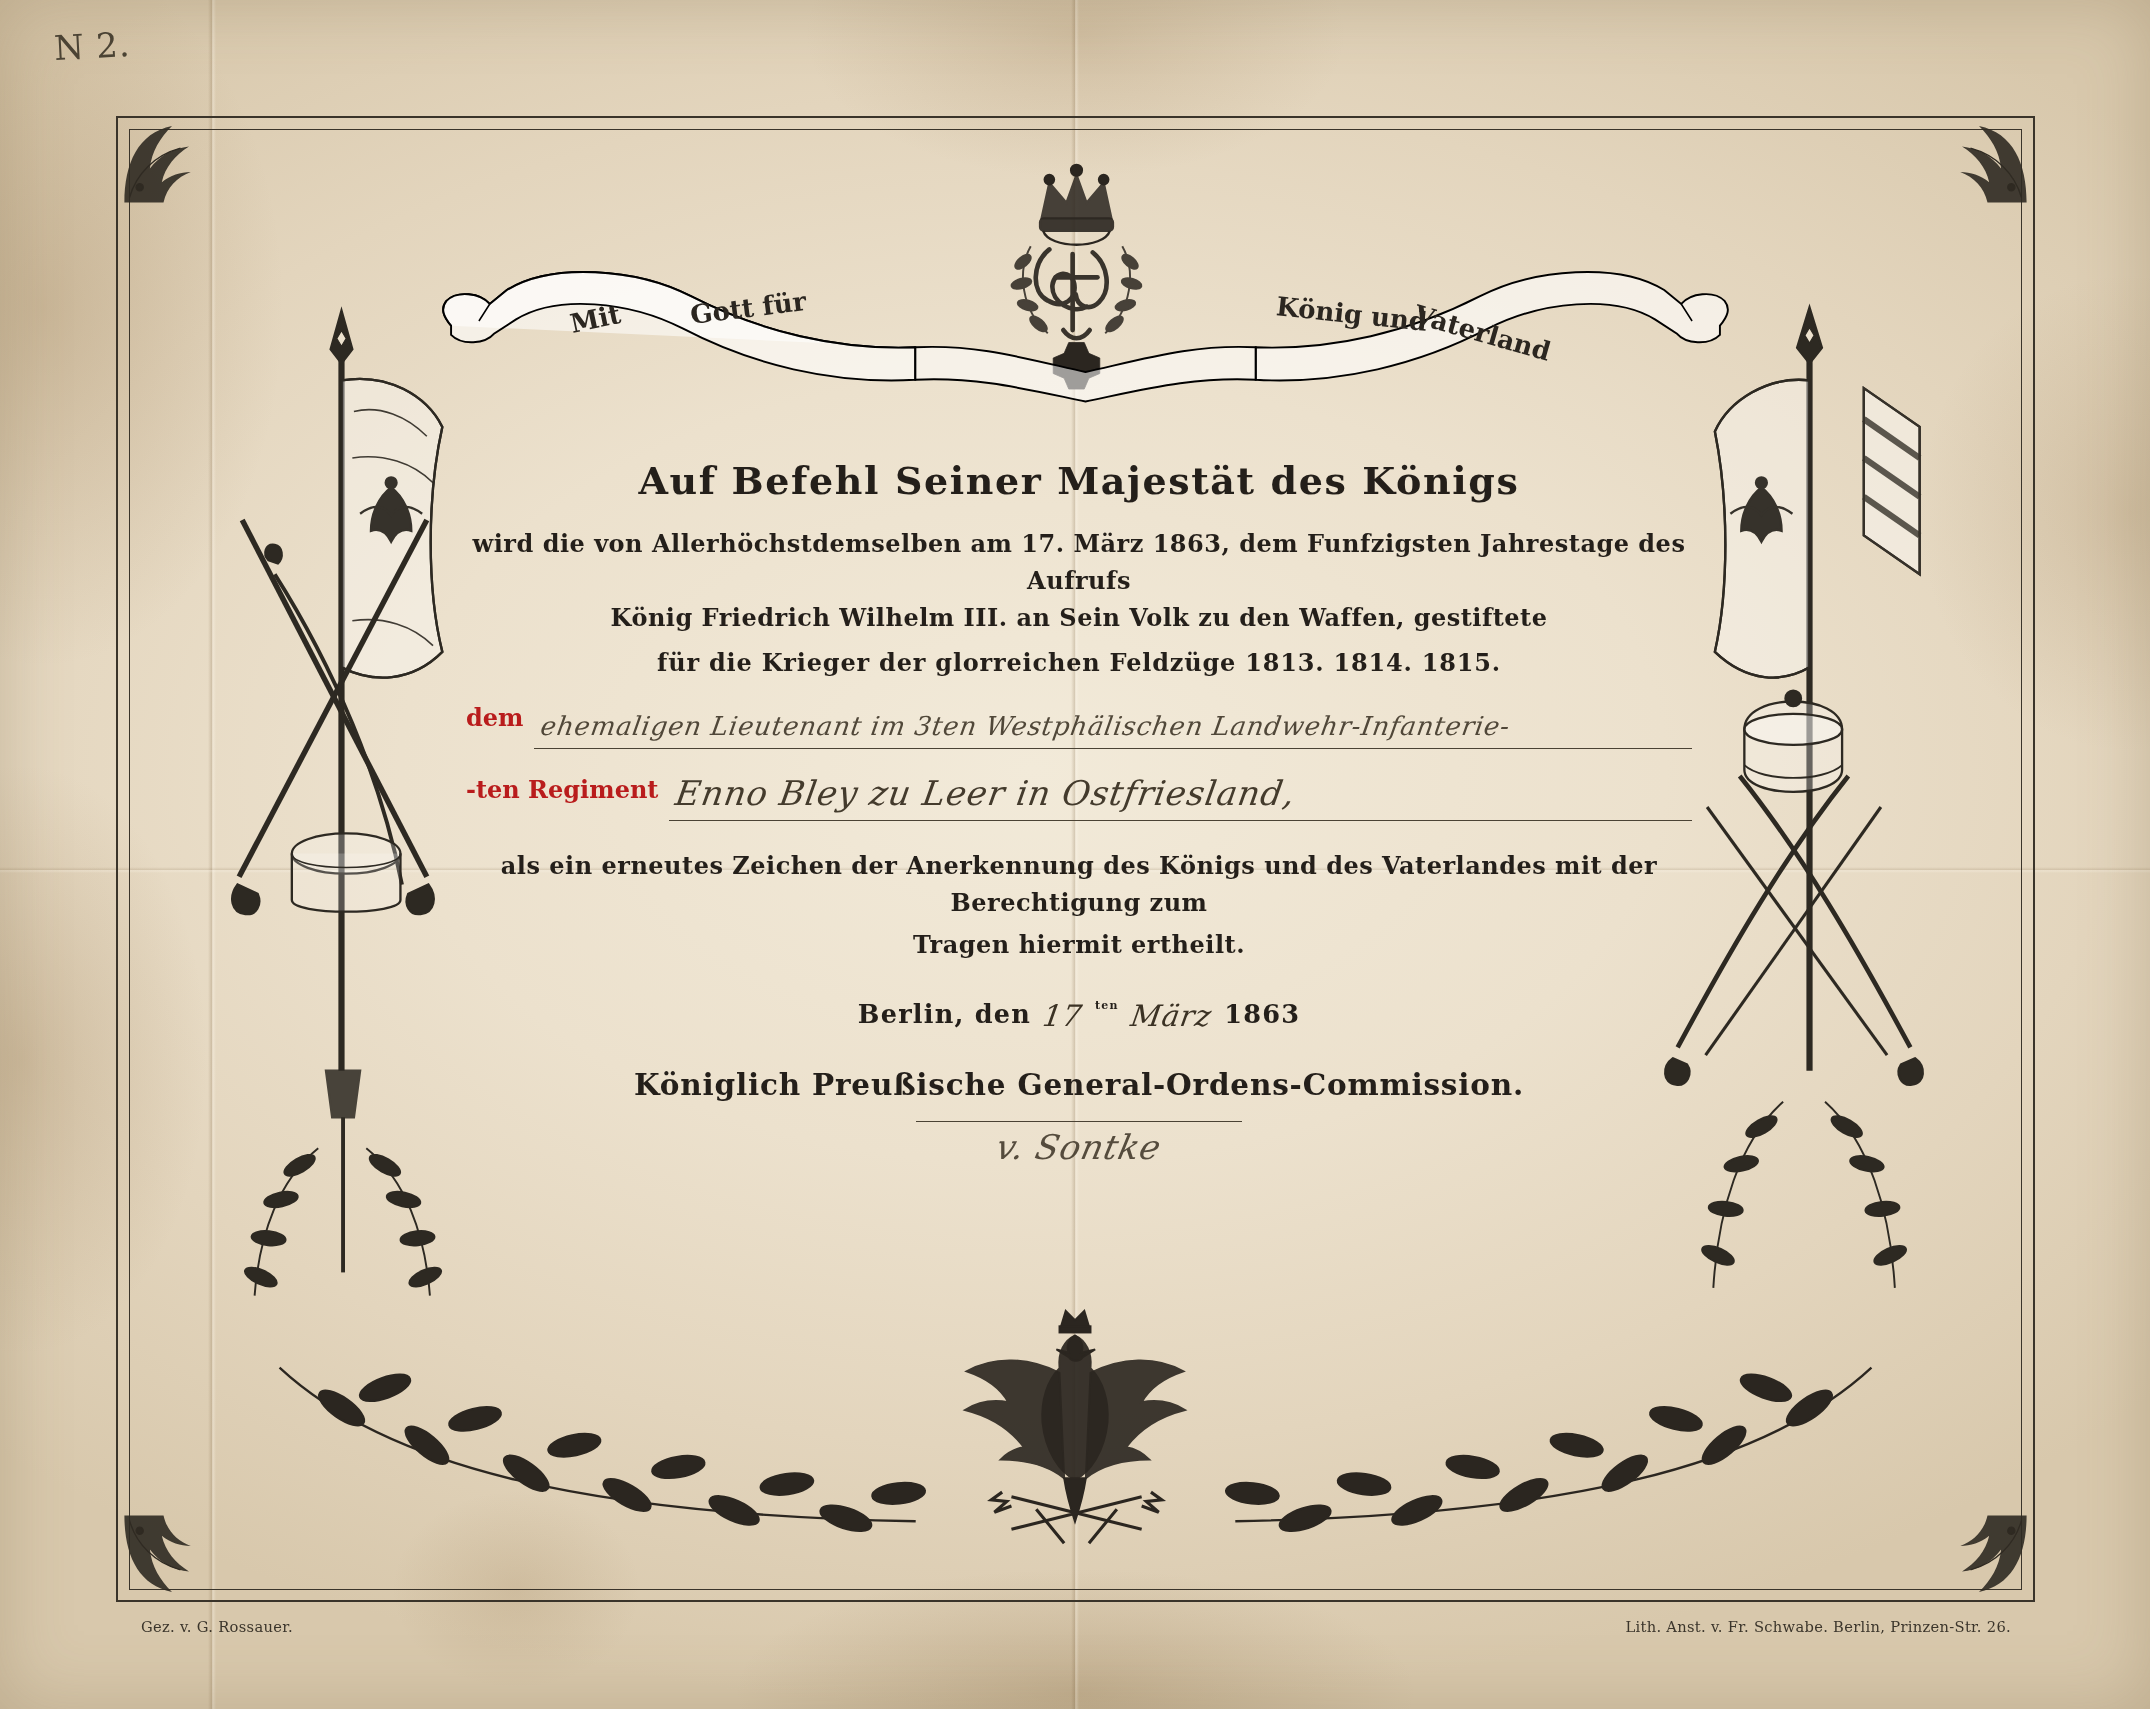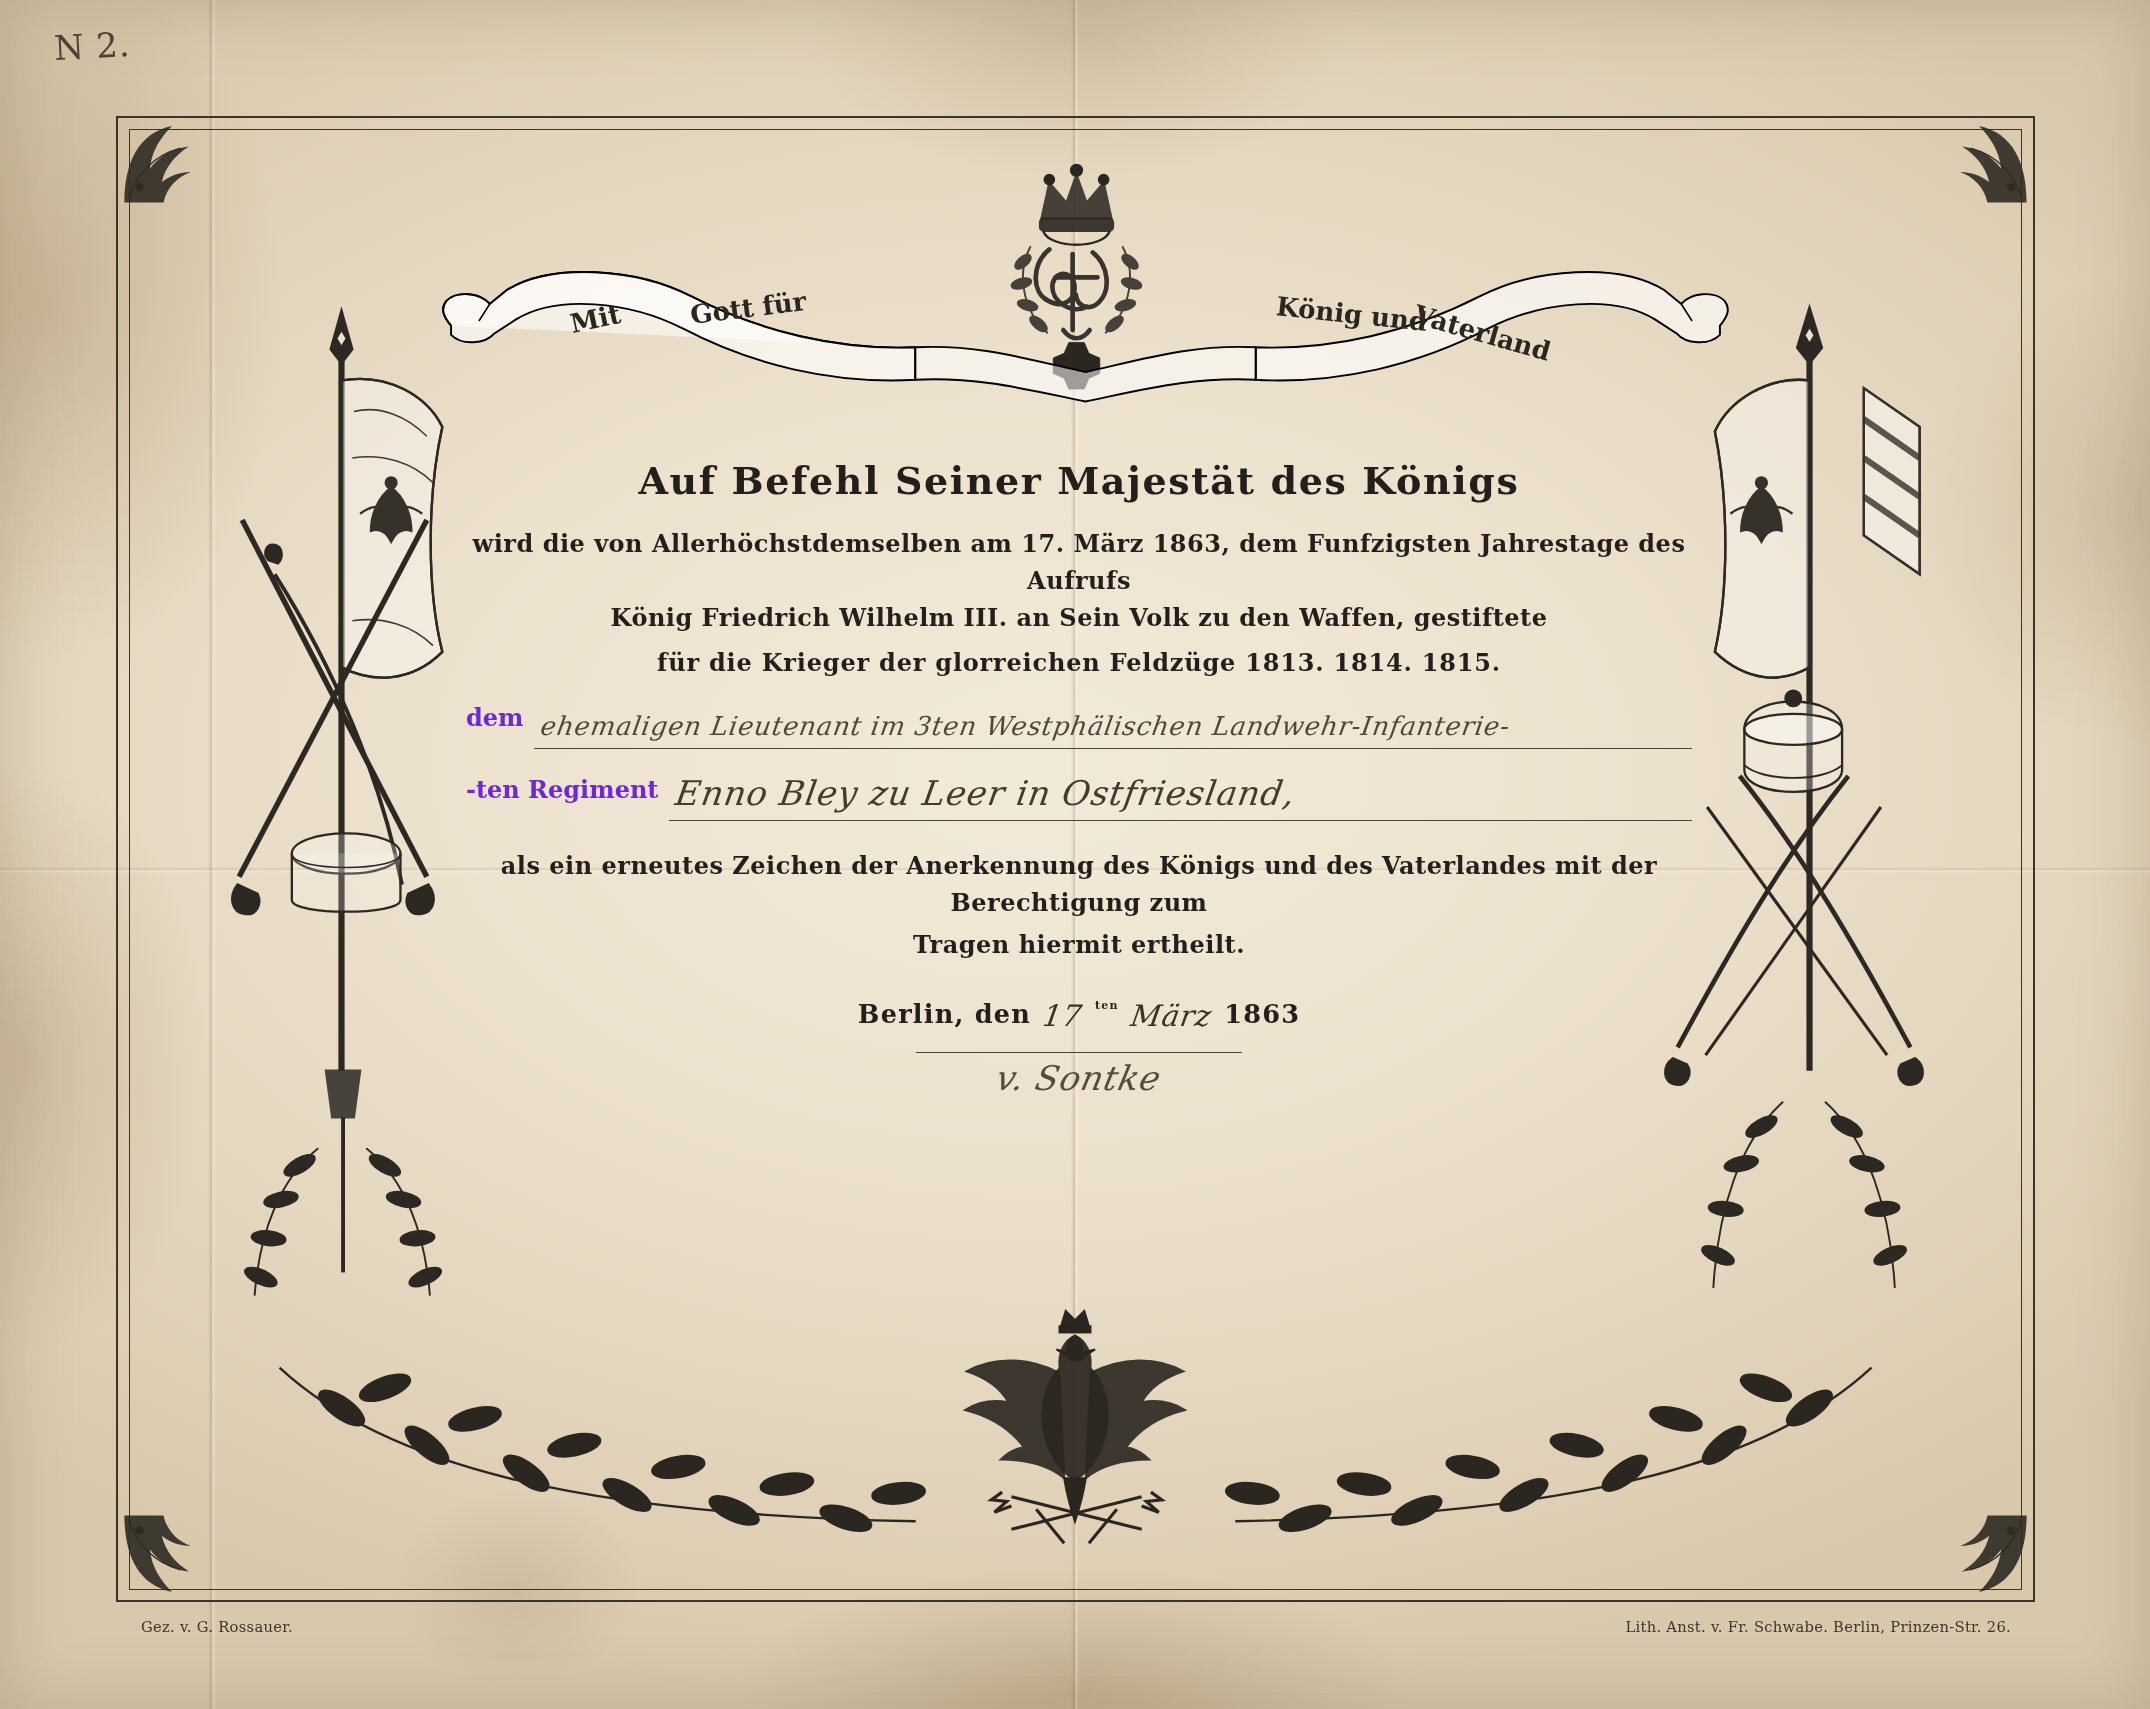--- a/index.html
+++ b/index.html
@@ -166,21 +166,21 @@
     display: flex;
     align-items: flex-end;
     justify-content: flex-start;
     margin-top: 26px;
     gap: 11px;
   }
   .fill-label {
     font-family: "DejaVu Serif", serif;
     font-weight: bold;
     font-size: 24px;
-    color: #6d28d9;
+    color: #b91c1c;
     white-space: nowrap;
     padding-bottom: 17px;
   }
   .fill-line {
     flex: 1;
     border-bottom: 1.6px solid #4a4234;
     position: relative;
     height: 43px;
     overflow: visible;
   }
@@ -576,20 +576,21 @@
     <div class="fraktur para" style="margin-top:5px;">Tragen hiermit ertheilt.</div>
 
     <div class="place-date">
       <span class="fraktur lbl">Berlin, den</span>
       <span class="hand">17</span>
       <span class="fraktur sup">ten</span>
       <span class="hand">März</span>
       <span class="fraktur lbl">1863</span>
     </div>
 
+    <div class="fraktur commission">Königlich Preußische General-Ordens-Commission.</div>
 
     <div class="signature">
       <span class="rule"></span>
       <span class="hand">v. Sontke</span>
     </div>
   </div>
 
   <div class="credit credit-left">Gez. v. G. Rossauer.</div>
   <div class="credit credit-right">Lith. Anst. v. Fr. Schwabe. Berlin, Prinzen-Str. 26.</div>
 

